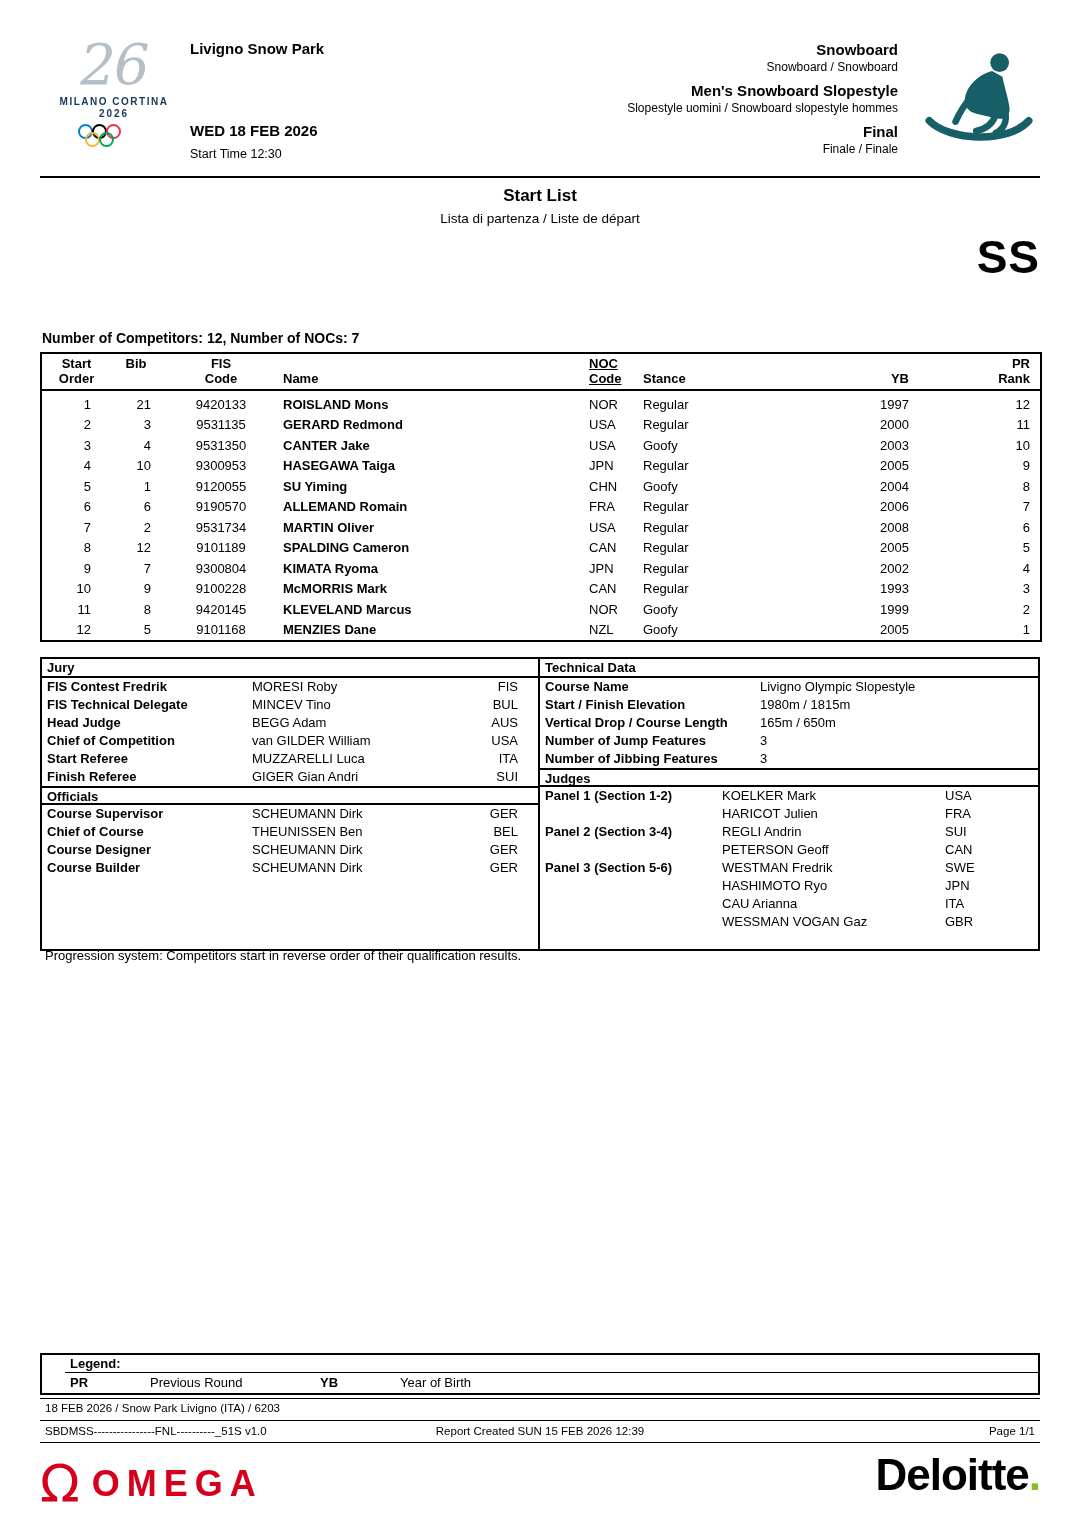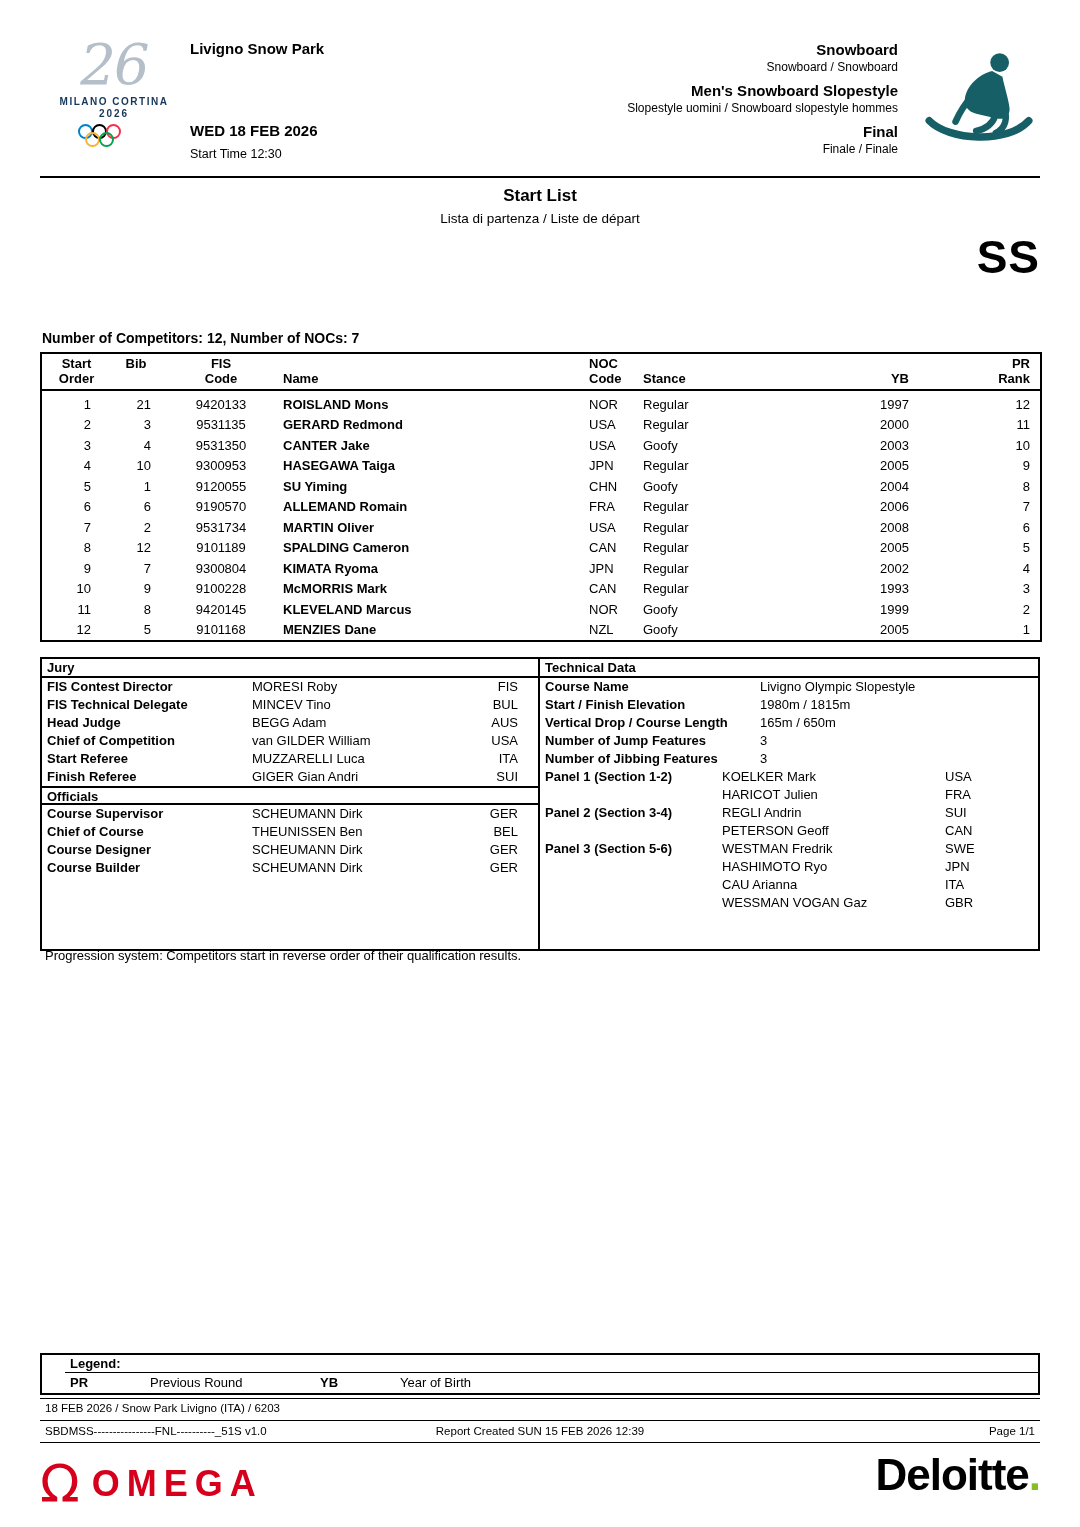--- a/index.html
+++ b/index.html
@@ -52,21 +52,21 @@
   .ha-c { text-align:center; } .ha-l { text-align:left; } .ha-r { text-align:right; }
   td.col-order { text-align:right; padding-right:20px; }
   td.col-bib   { text-align:right; padding-right:10px; }
   td.col-fis   { text-align:center; }
   td.col-name  { text-align:left; font-weight:bold; padding-left:2px; }
   td.col-noc   { text-align:left; padding-left:8px; }
   td.col-stance{ text-align:left; padding-left:2px; }
   td.col-yb    { text-align:right; padding-right:8px; }
   td.col-pr    { text-align:right; padding-right:10px; }
   th.h-name, th.h-stance { padding-left:2px; }
-  th.h-noc { padding-left:8px; }
+  th.h-noc { padding-left:8px;text-decoration:underline; }
   th.h-yb { padding-right:8px; }
   th.h-pr { padding-right:10px; }
 
   
   .info-grid { left:40px; top:657px; width:1052px; height:294px; display:flex; }
   .box-left  { width:500px; border:2px solid #000; }
   .box-right { width:502px; margin-left:-2px; border:2px solid #000; }
   .section-head { font-size:13px; font-weight:bold; height:19px; line-height:16px; padding:1px 5px; border-bottom:2px solid #000; }
   .section-head.mid { border-top:2px solid #000; }
   .info-row { display:flex; font-size:13px; height:18px; line-height:18px; padding:0 20px 0 5px; }
@@ -309,21 +309,21 @@
           </tr>
         </tbody>
     </table>
   </div>
 
   <div class="abs info-grid">
     <div class="box-left">
       <div class="section-head">Jury</div>
       <div>
           <div class="info-row">
-            <span class="info-label">FIS Contest Director</span>
+            <span class="info-label">FIS Contest Fredrik</span>
             <span class="info-name">MORESI Roby</span>
             <span class="info-noc">FIS</span>
           </div>
           <div class="info-row">
             <span class="info-label">FIS Technical Delegate</span>
             <span class="info-name">MINCEV Tino</span>
             <span class="info-noc">BUL</span>
           </div>
           <div class="info-row">
             <span class="info-label">Head Judge</span>
@@ -387,20 +387,21 @@
           </div>
           <div class="tech-row">
             <span class="tech-label">Number of Jump Features</span>
             <span class="tech-value">3</span>
           </div>
           <div class="tech-row">
             <span class="tech-label">Number of Jibbing Features</span>
             <span class="tech-value">3</span>
           </div>
         </div>
+      <div class="section-head mid">Judges</div>
       <div>
           <div class="judge-row">
             <span class="judge-label">Panel 1 (Section 1-2)</span>
             <span class="judge-name">KOELKER Mark</span>
             <span class="judge-noc">USA</span>
           </div>
           <div class="judge-row">
             <span class="judge-label"></span>
             <span class="judge-name">HARICOT Julien</span>
             <span class="judge-noc">FRA</span>

